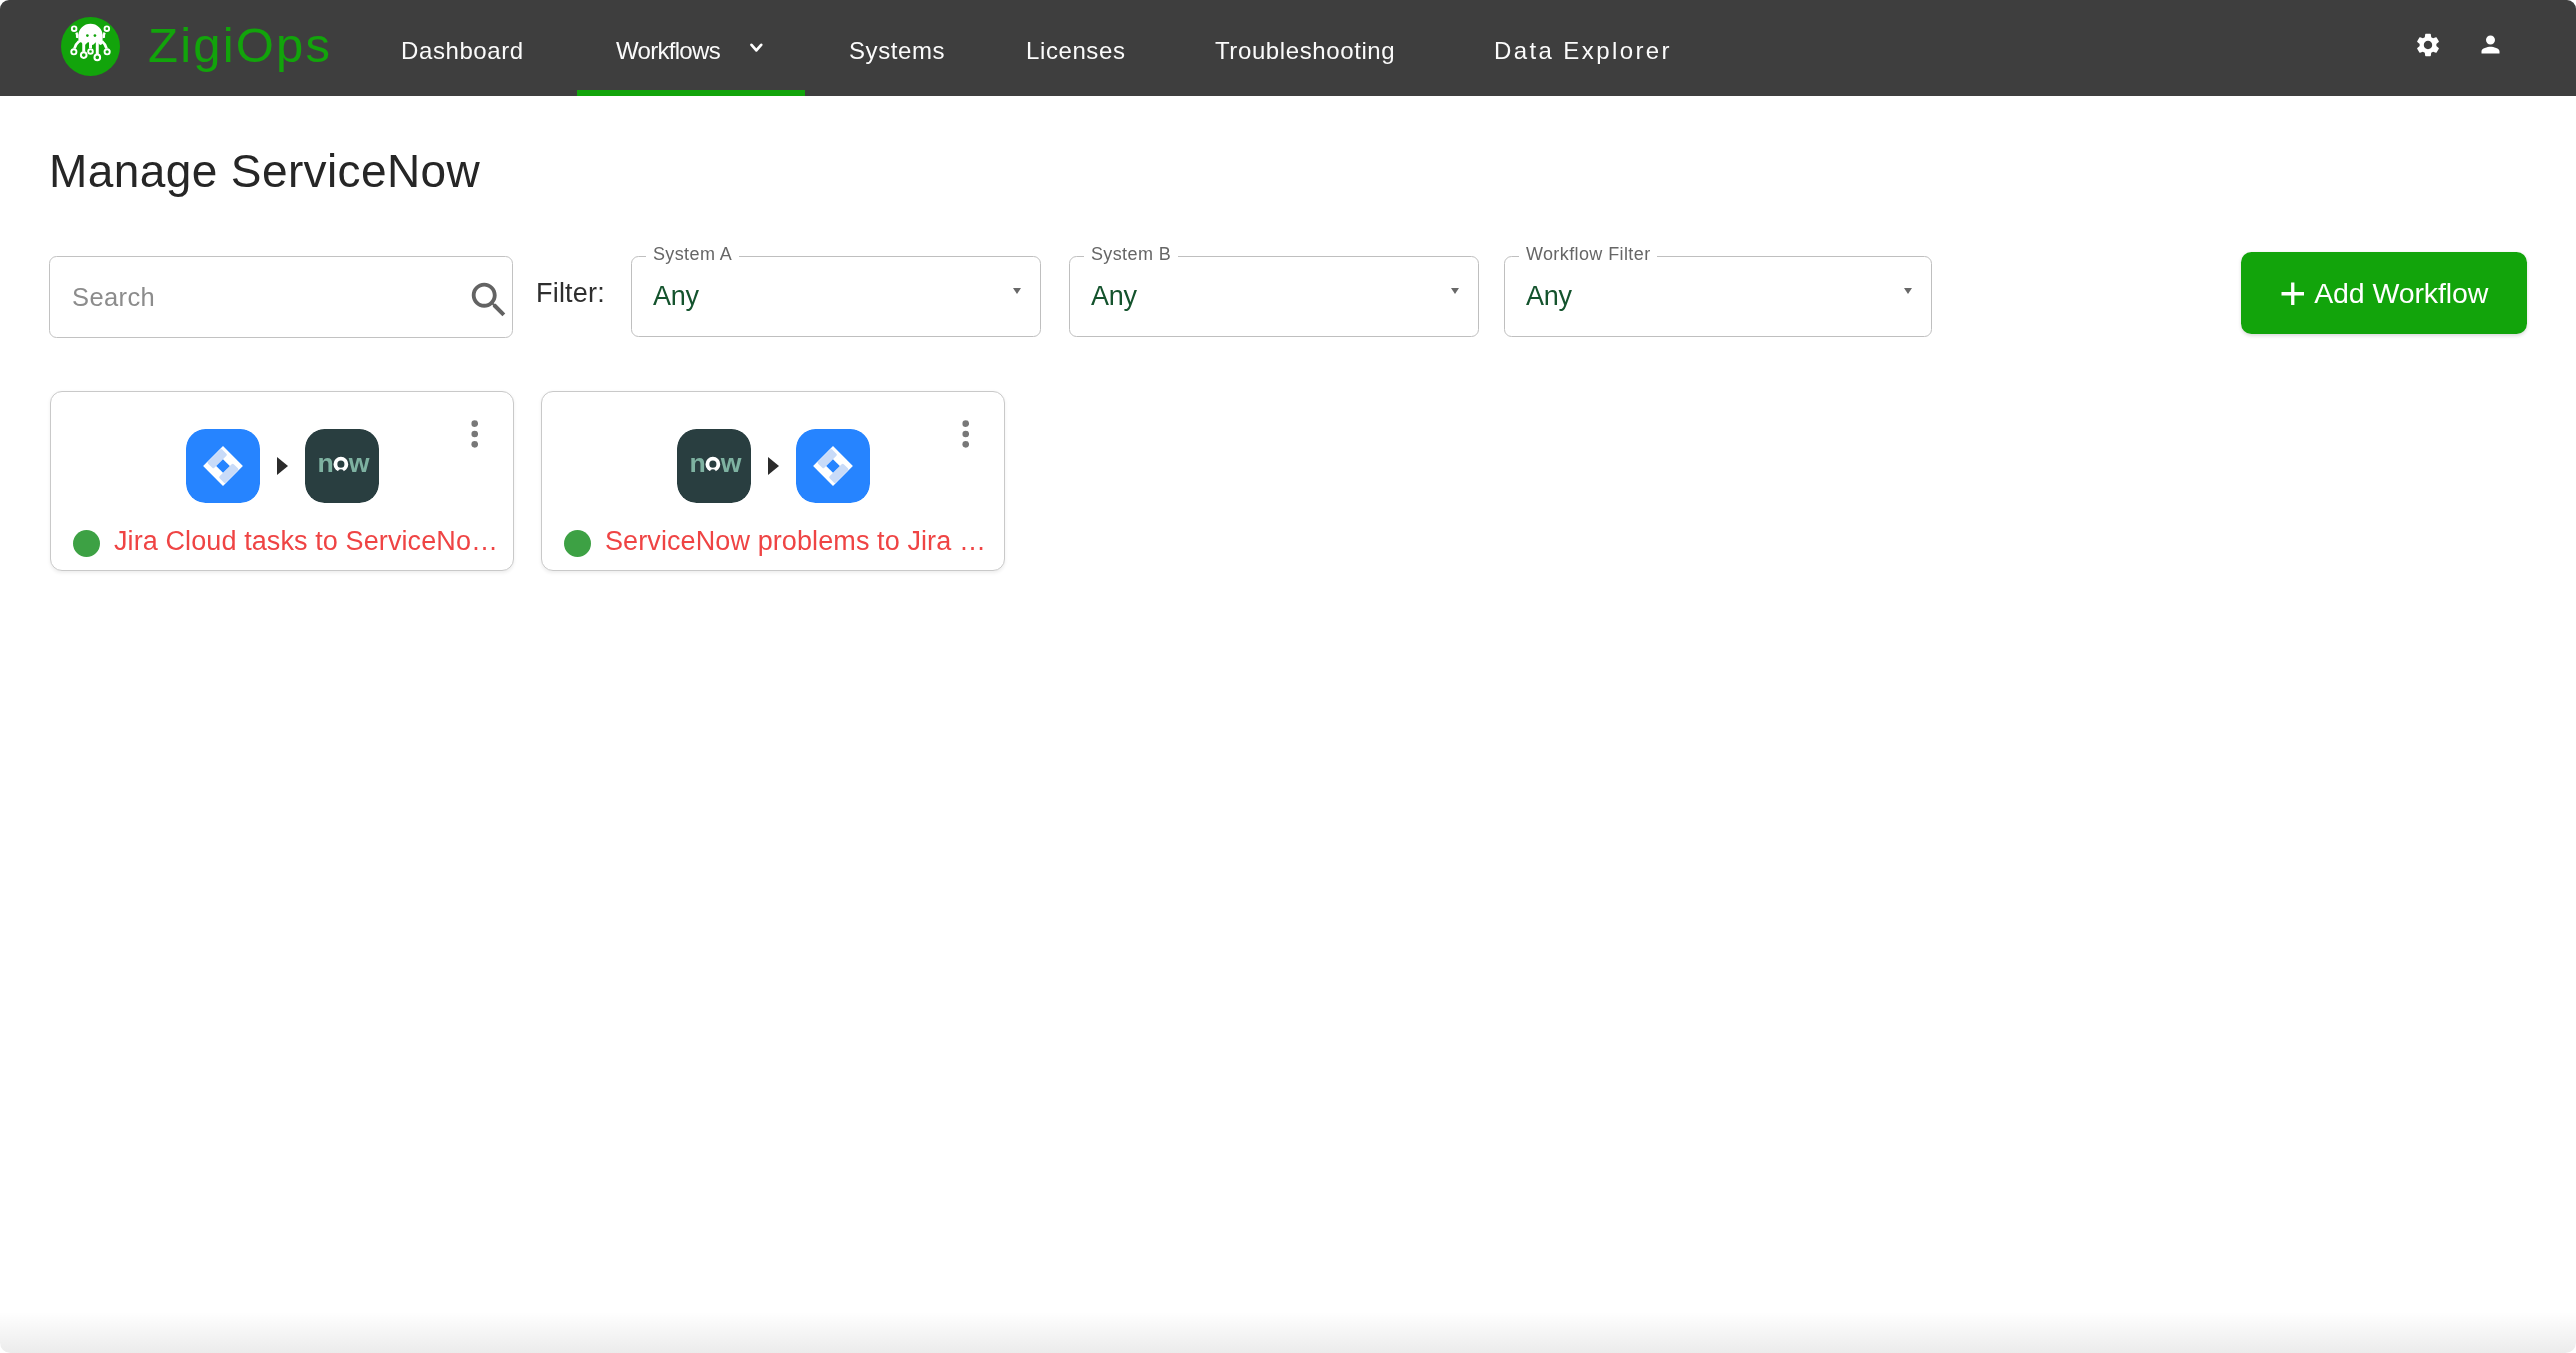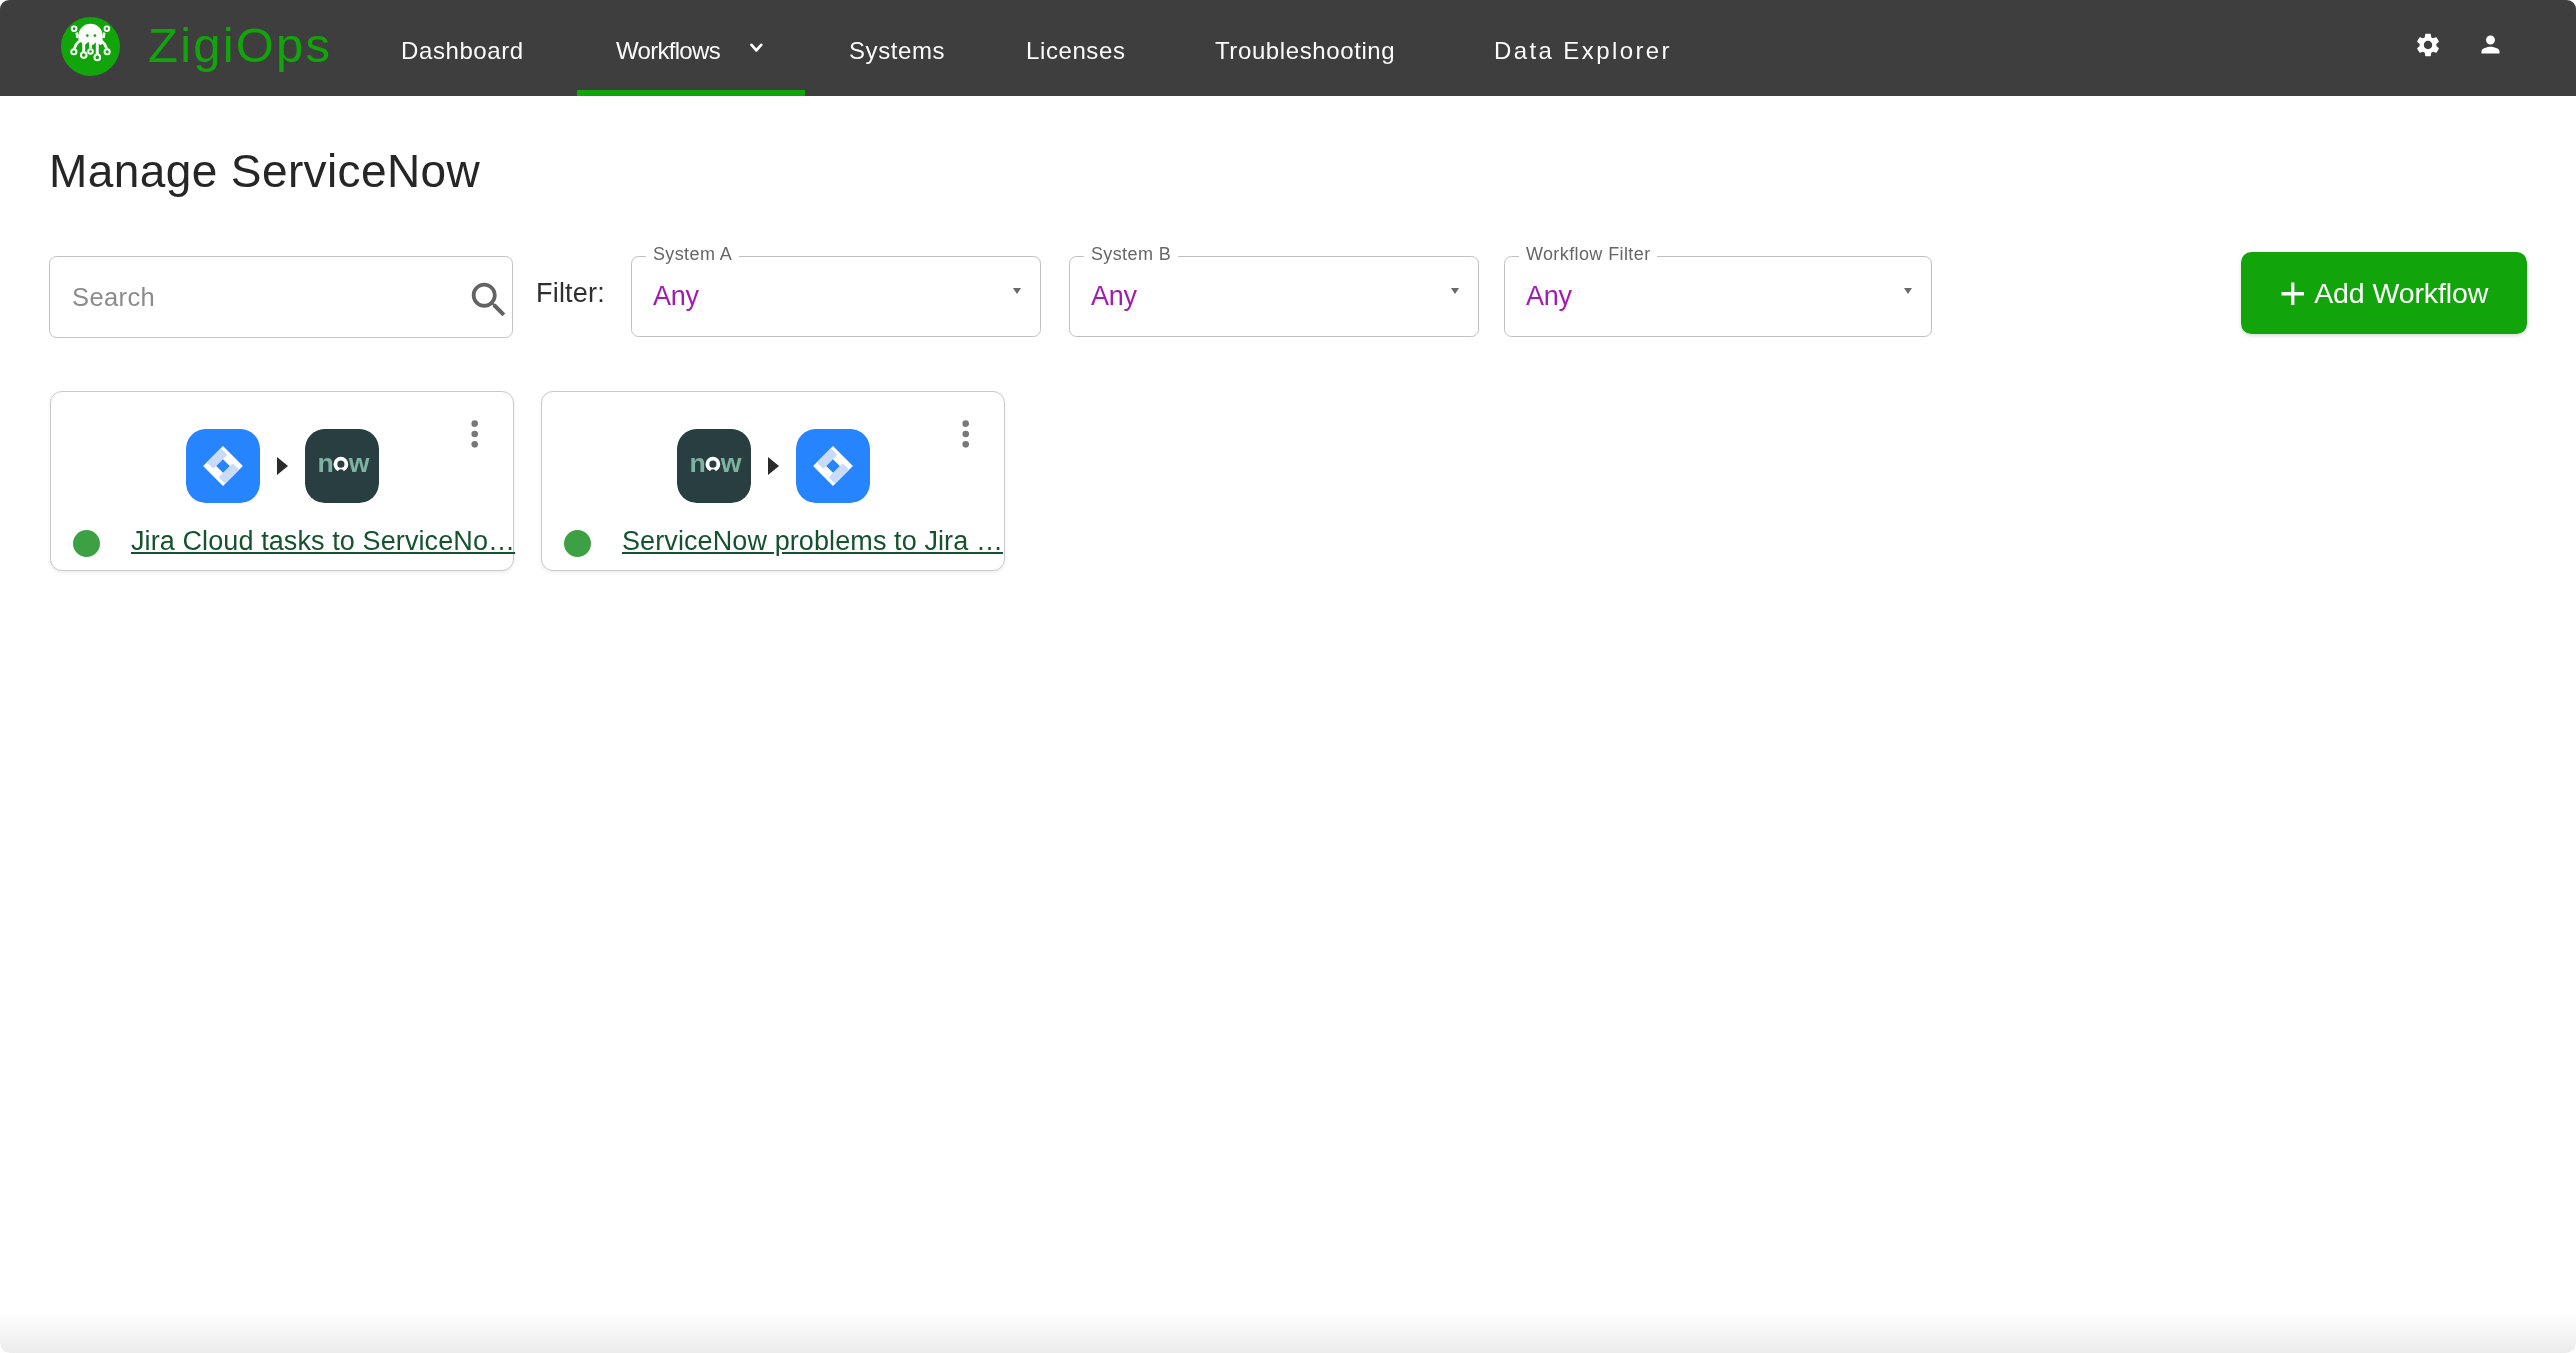--- a/index.html
+++ b/index.html
@@ -48,21 +48,21 @@
   .sel {
     position:absolute; top:256px; height:81px;
     border:0.7px solid #bfbfbf; border-radius:7.5px; background:#fff;
   }
   .sel .lbl {
     position:absolute; left:14.2px; top:-15px; padding:0 6.7px; background:#fff;
     font-size:18px; color:#666; letter-spacing:0.4px; line-height:25.5px;
   }
   .sel .val {
     position:absolute; left:21px; top:0; height:78px; line-height:78px;
-    font-size:27px; color:#a21caf; letter-spacing:-0.2px;
+    font-size:27px; color:#14532d; letter-spacing:-0.2px;
   }
   .sel .arr {
     position:absolute; right:19.5px; top:31px;
     width:0; height:0; border-left:4.9px solid transparent; border-right:4.9px solid transparent;
     border-top:6px solid #686868;
   }
   .addbtn {
     position:absolute; left:2241px; top:252px; width:286px; height:82px;
     background:#12a40b; border-radius:10.5px; color:#fff;
     text-align:center; line-height:82px; font-size:28.5px; letter-spacing:-0.1px;
@@ -78,21 +78,21 @@
   .card .kebab { position:absolute; right:35px; top:28px; }
   .card .iconrow { position:absolute; left:0; top:37px; width:100%; text-align:center; font-size:0; }
   .card .appicon { width:74px; height:74px; border-radius:19.5px; display:inline-block; vertical-align:middle; }
   .card .tri {
     display:inline-block; vertical-align:middle; margin:0 17px;
     width:0; height:0; border-top:9.7px solid transparent; border-bottom:9.7px solid transparent;
     border-left:11.2px solid #2b2b2b;
   }
   .statusrow { position:absolute; left:22px; top:136px; height:27px; white-space:nowrap; }
   .statusrow .dot { display:inline-block; width:27px; height:27px; border-radius:50%; background:#3da144; vertical-align:middle; }
-  .statusrow .ttl { display:inline-block; margin-left:31px; font-size:27px; color:#14532d; vertical-align:middle; letter-spacing:0.1px; position:relative; top:-2.2px;text-decoration:underline; }
+  .statusrow .ttl { display:inline-block; margin-left:14px; font-size:27px; color:#ef4444; vertical-align:middle; letter-spacing:0.1px; position:relative; top:-2.2px; }
 
   .botshadow {
     position:absolute; left:0; bottom:0; width:2576px; height:41px;
     border-radius:0 0 10.5px 10.5px;
     background:linear-gradient(to bottom, rgba(0,0,0,0) 0%, rgba(0,0,0,0.08) 100%);
   }
 </style>
 </head>
 <body>
 

